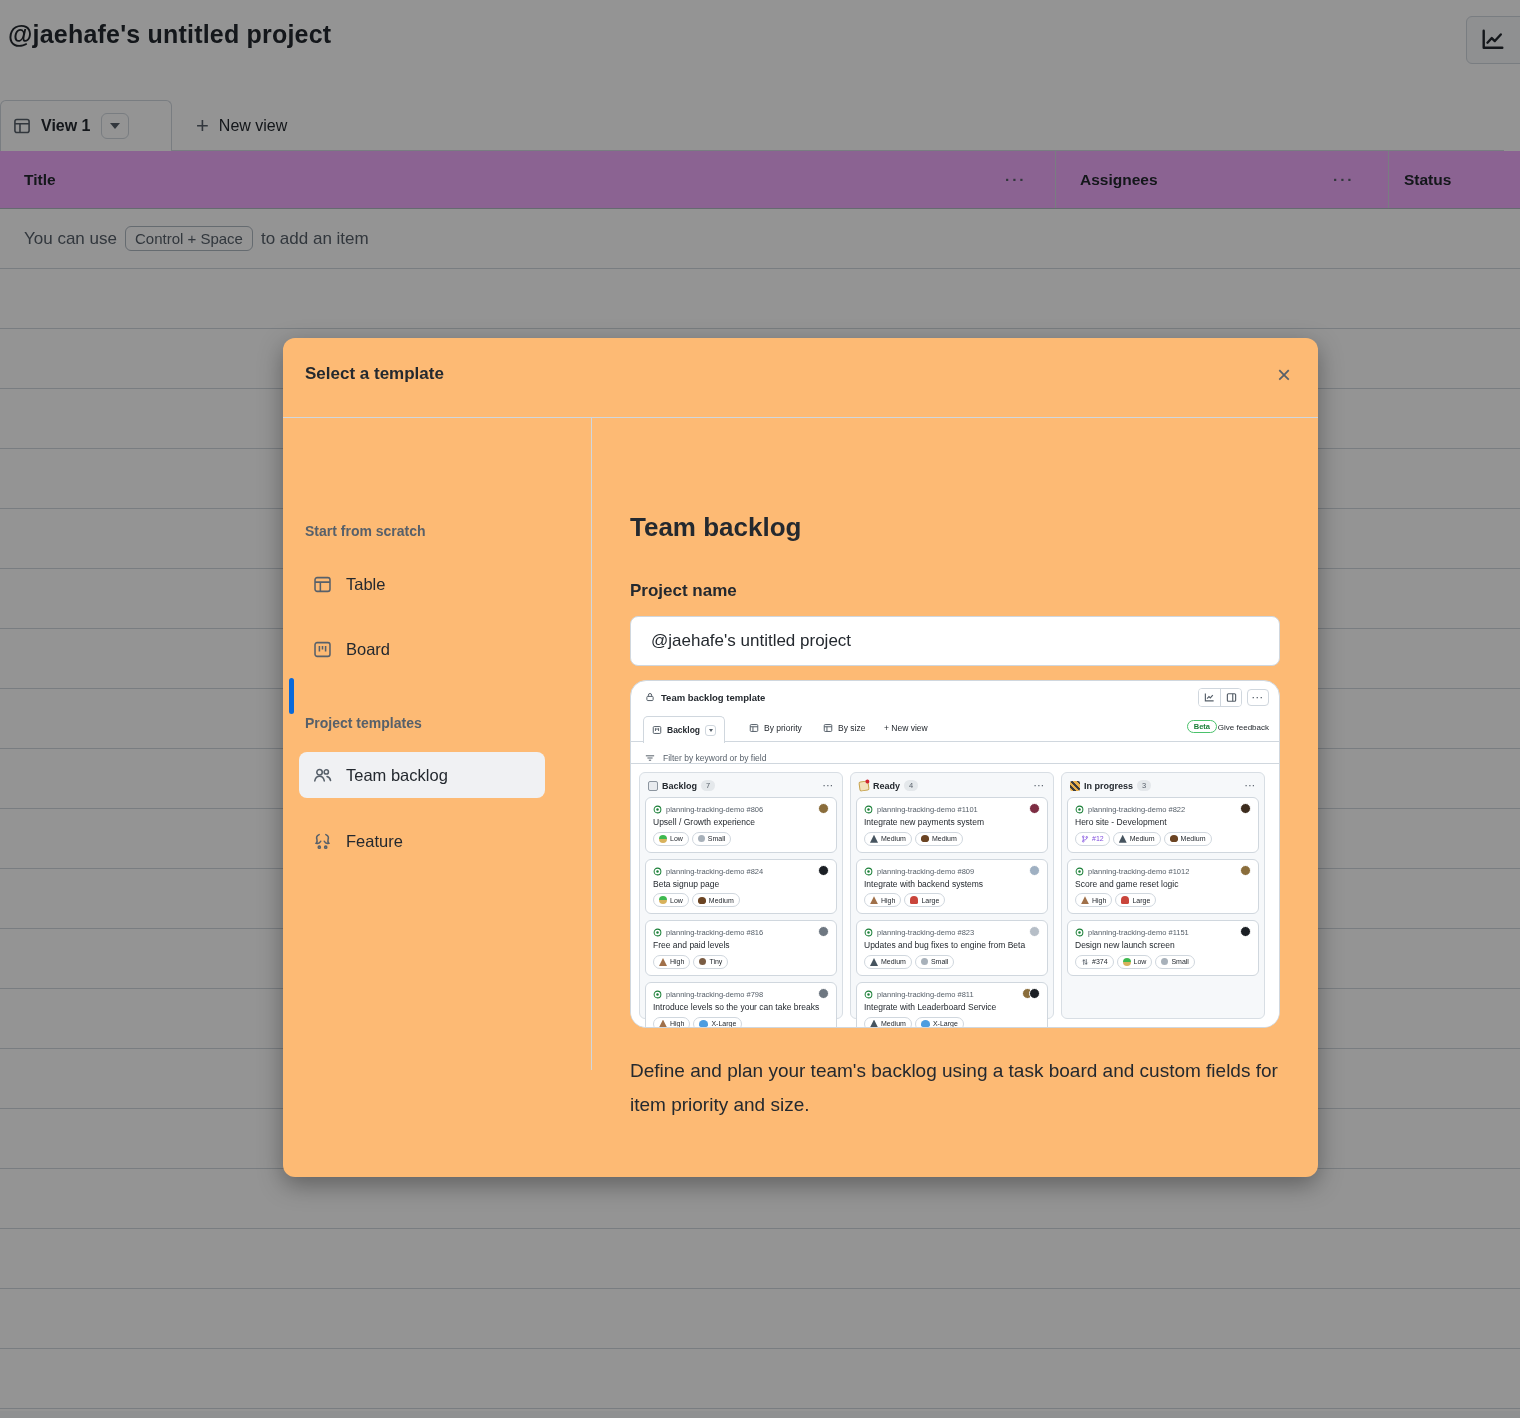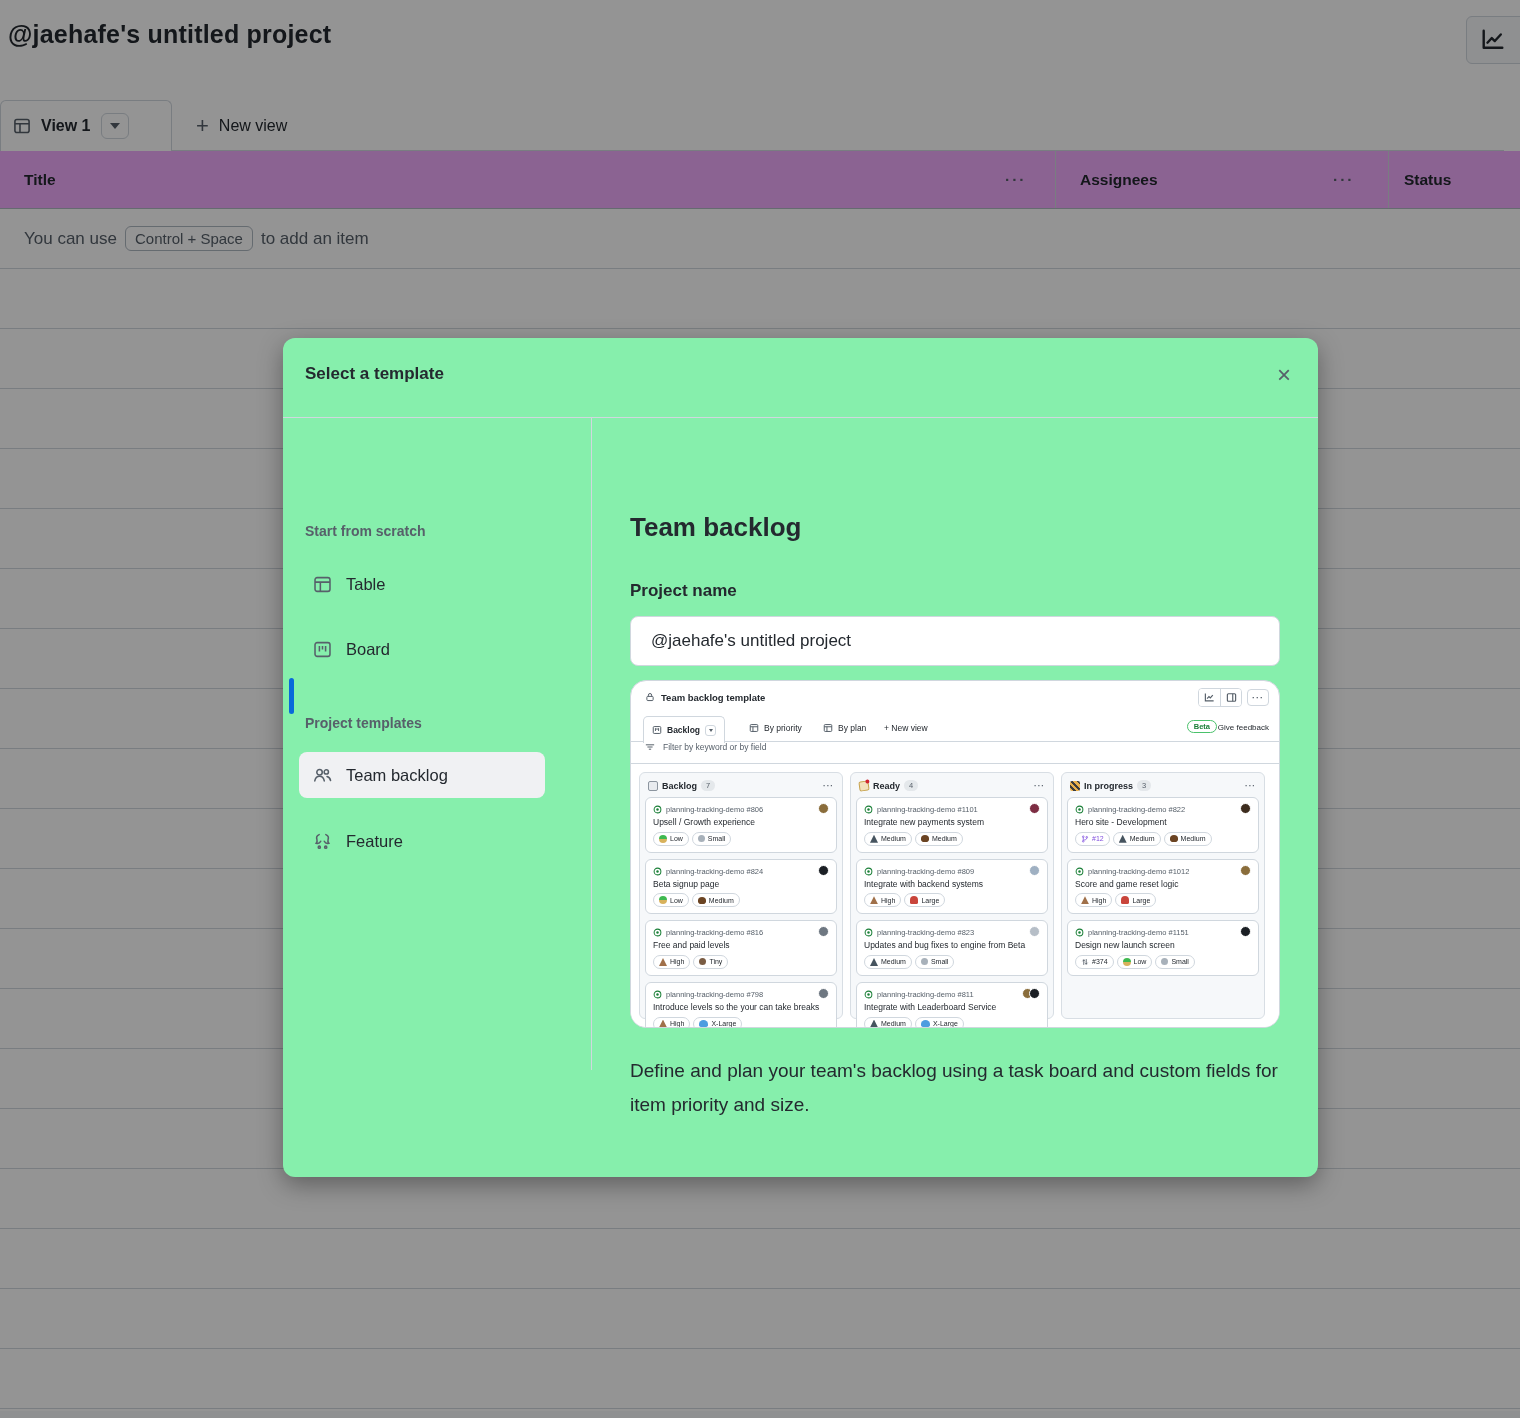--- a/index.html
+++ b/index.html
@@ -40,21 +40,21 @@
     border:1px solid #afb8c1; border-radius:6px; padding:3px 9px; background:#fff; }
 
   #bg-rows { left:0; top:269px; right:0; }
   #bg-rows .row { height:60px; border-bottom:1px solid #d0d7de; }
   #bg-footer { left:0; top:1411px; right:0; height:7px; background:#f6f8fa; }
 
   
   #overlay { position:absolute; inset:0; background:rgba(0,0,0,0.42); z-index:5; }
 
   
-  #modal { position:absolute; left:283px; top:338px; width:1035px; height:839px; background:#86efac;
+  #modal { position:absolute; left:283px; top:338px; width:1035px; height:839px; background:#fdba74;
     border-radius:12px; z-index:10; box-shadow:0 8px 24px rgba(0,0,0,.35); }
   #modal-title { left:22px; top:26px; font-size:17px; font-weight:600; }
   #modal-close { left:984px; top:20px; width:34px; height:34px; display:flex; align-items:center;
     justify-content:center; font-size:24px; color:#57606a; border-radius:6px; cursor:pointer; }
   #modal-hdr-divider { left:0; top:79px; right:0; height:1px; background:#d0d7de; }
   #modal-sidebar { left:0; top:80px; width:309px; height:652px; border-right:1px solid #d0d7de; }
   .side-section { position:absolute; left:22px; font-size:14px; font-weight:600; color:#57606a; }
   .side-item { position:absolute; left:16px; width:246px; height:46px; border-radius:8px;
     display:flex; align-items:center; gap:14px; padding:0 14px; font-size:16.5px; color:#24292f; cursor:pointer; }
   .side-item svg { width:19px; height:19px; color:#57606a; flex:none; }
@@ -90,21 +90,21 @@
     display:flex; align-items:center; justify-content:center; }
   .pv-mini-caret .tri { width:0; height:0; border-left:2.5px solid transparent; border-right:2.5px solid transparent;
     border-top:3px solid #57606a; }
   .pv-tab { position:absolute; top:0; height:29px; display:flex; align-items:center; gap:5px;
     font-size:8.5px; color:#24292f; }
   .pv-tab svg { width:10px; height:10px; color:#57606a; }
   #pv-beta { position:absolute; right:62px; top:7px; font-size:7.5px; color:#1a7f37; font-weight:600;
     border:1px solid #4ac26b; border-radius:8px; padding:1px 6px; }
   #pv-feedback { position:absolute; right:10px; top:10px; font-size:8px; color:#24292f; }
   #pv-filter { position:absolute; left:0; top:61px; right:0; height:22px; border-bottom:1px solid #d0d7de;
-    display:flex; align-items:flex-start; gap:8px; padding-left:14px; font-size:8.5px; color:#57606a; }
+    display:flex; align-items:flex-end; gap:8px; padding-left:14px; font-size:8.5px; color:#57606a; }
   #pv-filter svg { width:10px; height:10px; color:#57606a; }
 
   #board { position:absolute; left:0; top:83px; right:0; bottom:0; background:#fff;
     display:flex; gap:7px; padding:8px; overflow:hidden; }
   .col { width:204px; flex:none; background:#f6f8fa; border:1px solid #d8dee4; border-radius:6px; padding:5px; }
   .col-hdr { display:flex; align-items:center; gap:4px; padding:2px 3px 6px 3px; }
   .col-name { font-size:9px; font-weight:700; }
   .col-count { font-size:7.5px; color:#57606a; background:rgba(175,184,193,.25); border-radius:7px;
     padding:0 5px; line-height:11px; }
   .col-kebab { margin-left:auto; font-size:8px; color:#57606a; font-weight:700; letter-spacing:1px; }
@@ -312,21 +312,21 @@
               <rect x="2" y="2.5" width="12" height="11" rx="1.5"></rect>
               <path d="M2 6h12M6.3 6v7.5"></path>
             </svg>
           <span>By priority</span>
         </div>
         <div class="pv-tab" style="left:192px">
           <svg viewBox="0 0 16 16" fill="none" stroke="currentColor" stroke-width="1.6">
               <rect x="2" y="2.5" width="12" height="11" rx="1.5"></rect>
               <path d="M2 6h12M6.3 6v7.5"></path>
             </svg>
-          <span>By plan</span>
+          <span>By size</span>
         </div>
         <div class="pv-tab" style="left:253px">+  New view</div>
         <span id="pv-beta">Beta</span>
         <span id="pv-feedback">Give feedback</span>
       </div>
 
       <div id="pv-filter">
         <svg viewBox="0 0 16 16" fill="none" stroke="currentColor" stroke-width="1.6" stroke-linecap="round">
             <path d="M2 4.5h12M4.5 8h7M6.8 11.5h2.4"></path>
           </svg>

